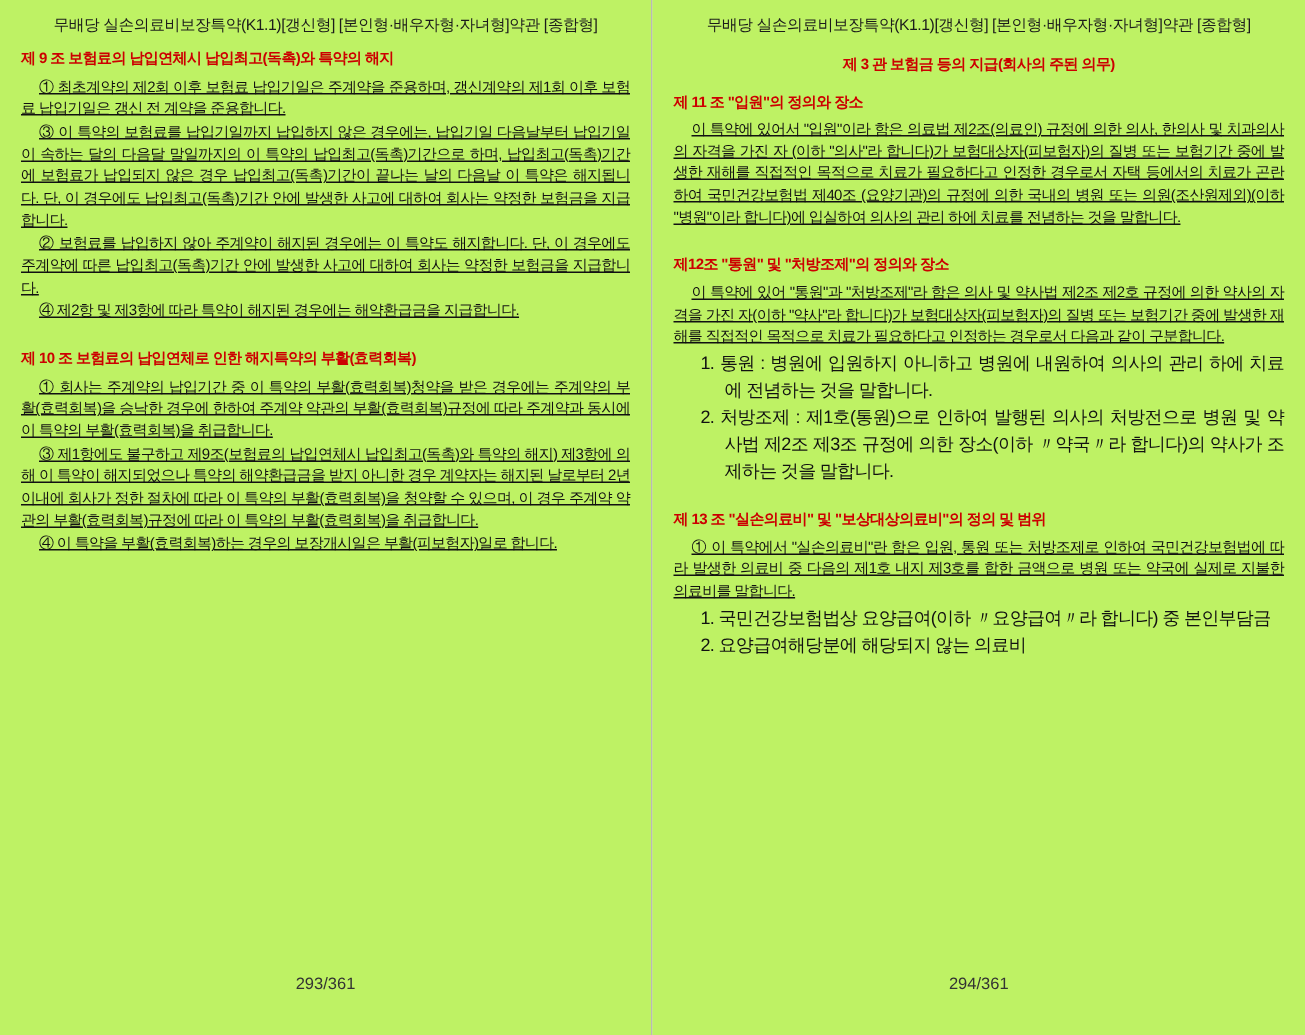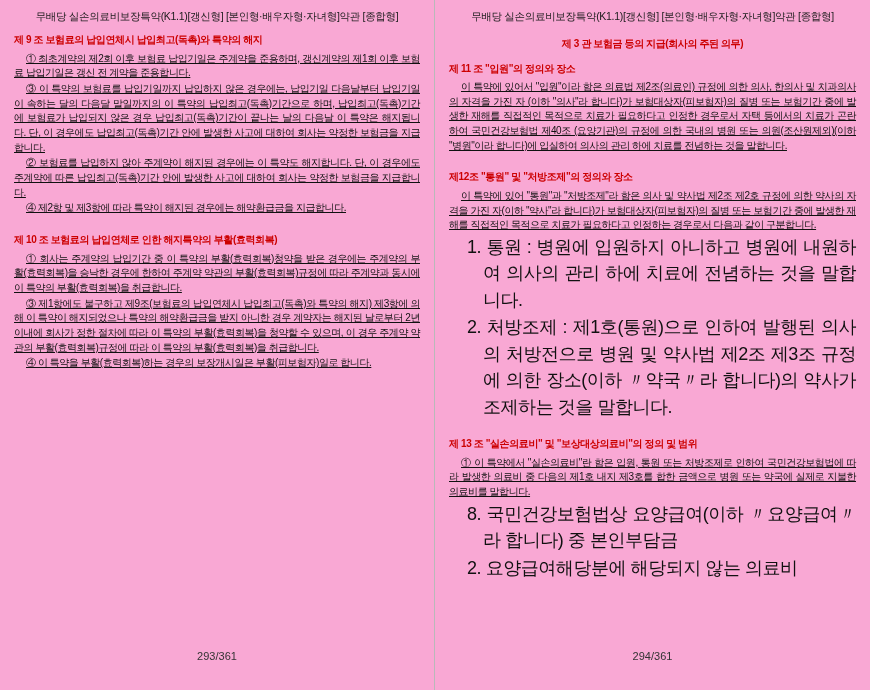--- a/index.html
+++ b/index.html
@@ -19,21 +19,21 @@
     width: 870px;
     height: 690px;
     box-sizing: border-box;
   }
   .page {
     width: 435px;
     height: 690px;
     box-sizing: border-box;
     padding: 10px 14px 4px 14px;
     position: relative;
-    background: #f9a8d4;
+    background: #bef264;
   }
   .page.left {
     border-right: 1px solid #b9b9b9;
   }
   .page-header {
     font-size: 10.5px;
     color: #1b1b1b;
     text-align: center;
     letter-spacing: -0.3px;
     margin-bottom: 8px;
@@ -58,21 +58,21 @@
     text-align: justify;
     letter-spacing: -0.45px;
     margin: 0 0 1px 0;
     text-indent: 0;
     text-decoration: underline;
   }
   .para.indent {
     text-indent: 12px;
   }
   .list-item {
-    font-size: 18px;
+    font-size: 12px;
     line-height: 1.47;
     letter-spacing: -0.45px;
     text-align: justify;
     padding-left: 34px;
     text-indent: -16px;
     margin: 0 0 1px 0;
   }
   .block {
     margin-bottom: 2px;
   }
@@ -134,20 +134,20 @@
       <p class="para indent">이 특약에 있어 "통원"과 "처방조제"라 함은 의사 및 약사법 제2조 제2호 규정에 의한 약사의 자격을 가진 자(이하 "약사"라 합니다)가 보험대상자(피보험자)의 질병 또는 보험기간 중에 발생한 재해를 직접적인 목적으로 치료가 필요하다고 인정하는 경우로서 다음과 같이 구분합니다.</p>
       <p class="list-item">1. 통원 : 병원에 입원하지 아니하고 병원에 내원하여 의사의 관리 하에 치료에 전념하는 것을 말합니다.</p>
       <p class="list-item">2. 처방조제 : 제1호(통원)으로 인하여 발행된 의사의 처방전으로 병원 및 약사법 제2조 제3조 규정에 의한 장소(이하 〃약국〃라 합니다)의 약사가 조제하는 것을 말합니다.</p>
     </div>
 
     <div class="gap"></div>
 
     <div class="block">
       <div class="section-title">제 13 조 "실손의료비" 및 "보상대상의료비"의 정의 및 범위</div>
       <p class="para indent">① 이 특약에서 "실손의료비"란 함은 입원, 통원 또는 처방조제로 인하여 국민건강보험법에 따라 발생한 의료비 중 다음의 제1호 내지 제3호를 합한 금액으로 병원 또는 약국에 실제로 지불한 의료비를 말합니다.</p>
-      <p class="list-item">8. 국민건강보험법상 요양급여(이하 〃요양급여〃라 합니다) 중 본인부담금</p>
+      <p class="list-item">1. 국민건강보험법상 요양급여(이하 〃요양급여〃라 합니다) 중 본인부담금</p>
       <p class="list-item">2. 요양급여해당분에 해당되지 않는 의료비</p>
     </div>
 
     <div class="page-number">294/361</div>
   </div>
 
 </div>
 
 </body></html>

